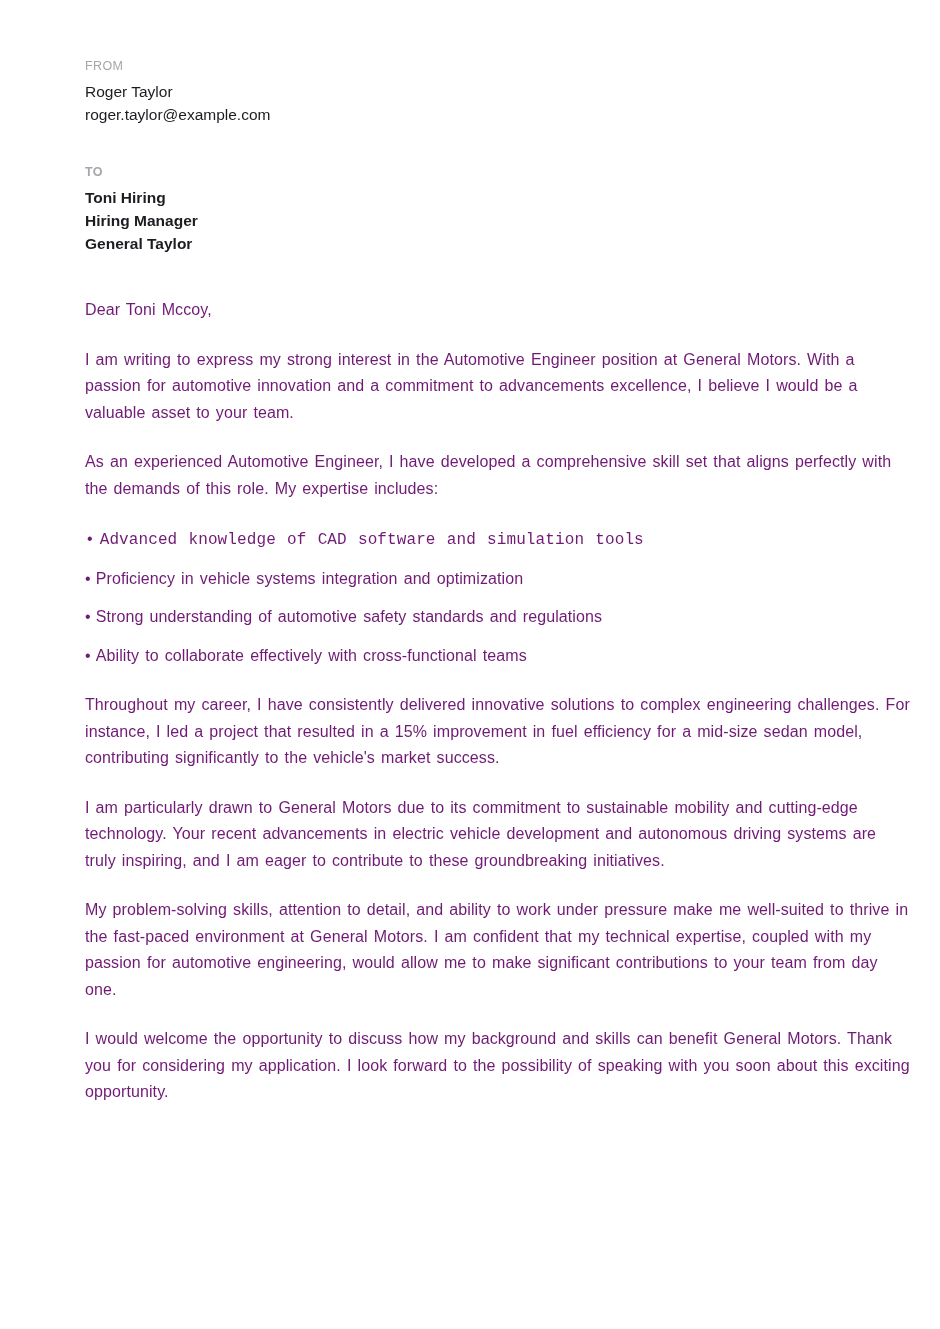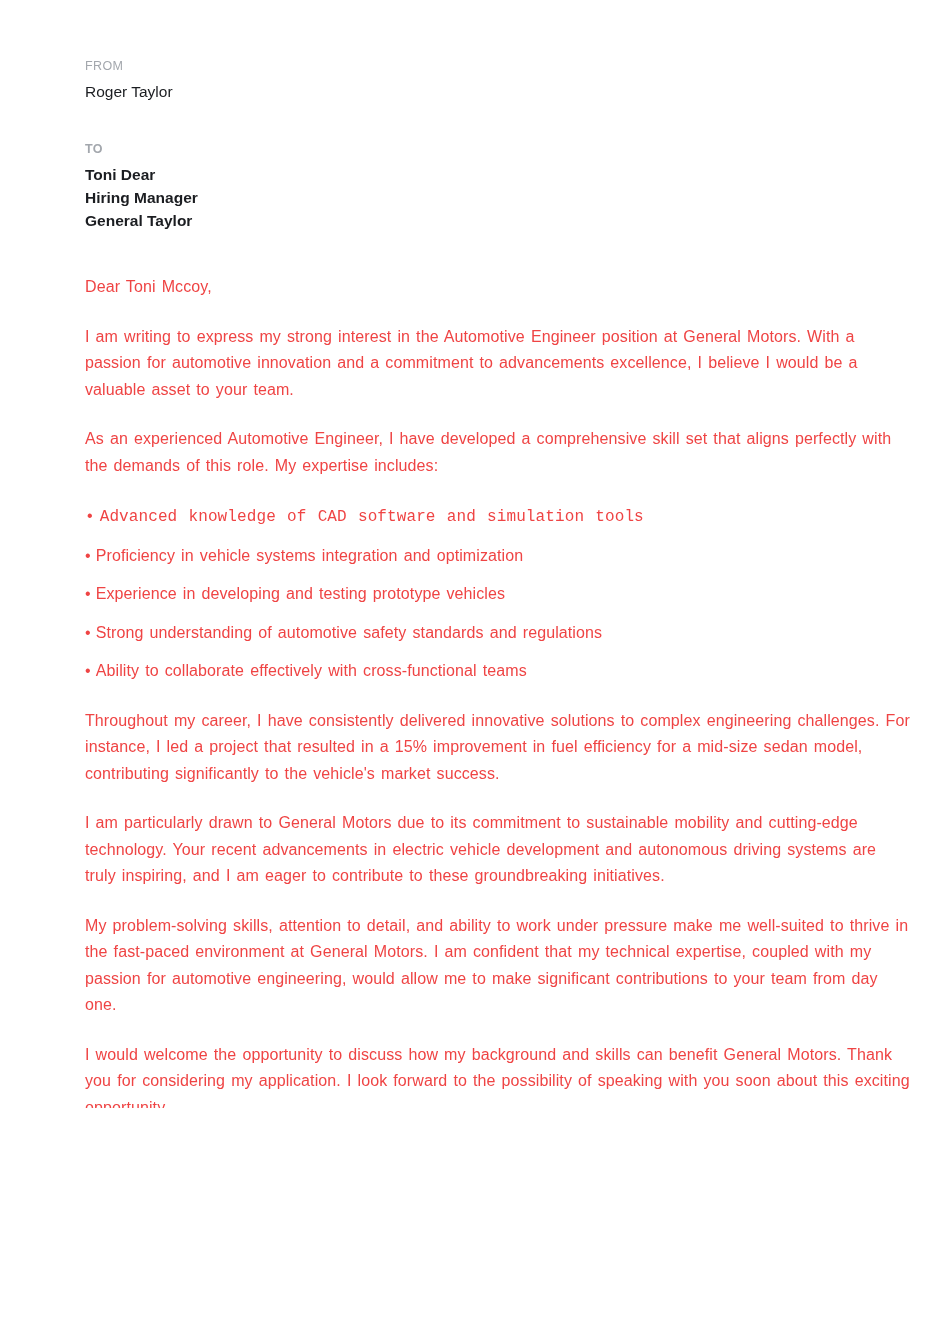--- a/index.html
+++ b/index.html
@@ -41,21 +41,21 @@
     margin-top: 38px;
     font-weight: bold;
   }
   .letter-body {
     margin-top: 42px;
   }
   .letter-body p {
     margin: 23px 0 0 0;
     font-size: 16px;
     line-height: 26.5px;
-    color: #ef4444;
+    color: #701a75;
     letter-spacing: 0.1px;
     word-spacing: 1.5px;
   }
   .letter-body p.greeting {
     margin-top: 0;
   }
   .letter-body p.bullet-line {
     margin-top: 12px;
   }
   .letter-body p.bullet-line.first-bullet {
@@ -71,38 +71,38 @@
   }
 </style>
 </head>
 <body>
 
 <div class="page">
 
   <section class="contact-block">
     <div class="meta-label">FROM</div>
     <div class="contact-line">Roger Taylor</div>
+    <div class="contact-line">roger.taylor@example.com</div>
   </section>
 
   <section class="contact-block recipient-block">
     <div class="meta-label">TO</div>
-    <div class="contact-line">Toni Dear</div>
+    <div class="contact-line">Toni Hiring</div>
     <div class="contact-line">Hiring Manager</div>
     <div class="contact-line">General Taylor</div>
   </section>
 
   <section class="letter-body">
     <p class="greeting">Dear Toni Mccoy,</p>
 
     <p>I am writing to express my strong interest in the Automotive Engineer position at General Motors. With a passion for automotive innovation and a commitment to advancements excellence, I believe I would be a valuable asset to your team.</p>
     <p>As an experienced Automotive Engineer, I have developed a comprehensive skill set that aligns perfectly with the demands of this role. My expertise includes:</p>
 
     <p class="bullet-line first-bullet"><span class="bullet-dot">•</span><span>Advanced knowledge of CAD software and simulation tools</span></p>
     <p class="bullet-line"><span class="bullet-dot">•</span><span>Proficiency in vehicle systems integration and optimization</span></p>
-    <p class="bullet-line"><span class="bullet-dot">•</span><span>Experience in developing and testing prototype vehicles</span></p>
     <p class="bullet-line"><span class="bullet-dot">•</span><span>Strong understanding of automotive safety standards and regulations</span></p>
     <p class="bullet-line"><span class="bullet-dot">•</span><span>Ability to collaborate effectively with cross-functional teams</span></p>
 
     <p>Throughout my career, I have consistently delivered innovative solutions to complex engineering challenges. For instance, I led a project that resulted in a 15% improvement in fuel efficiency for a mid-size sedan model, contributing significantly to the vehicle's market success.</p>
     <p>I am particularly drawn to General Motors due to its commitment to sustainable mobility and cutting-edge technology. Your recent advancements in electric vehicle development and autonomous driving systems are truly inspiring, and I am eager to contribute to these groundbreaking initiatives.</p>
     <p>My problem-solving skills, attention to detail, and ability to work under pressure make me well-suited to thrive in the fast-paced environment at General Motors. I am confident that my technical expertise, coupled with my passion for automotive engineering, would allow me to make significant contributions to your team from day one.</p>
     <p>I would welcome the opportunity to discuss how my background and skills can benefit General Motors. Thank you for considering my application. I look forward to the possibility of speaking with you soon about this exciting opportunity.</p>
 
     <p class="signoff">Sincerely,</p>
     <p class="signature">Roger Taylor</p>

